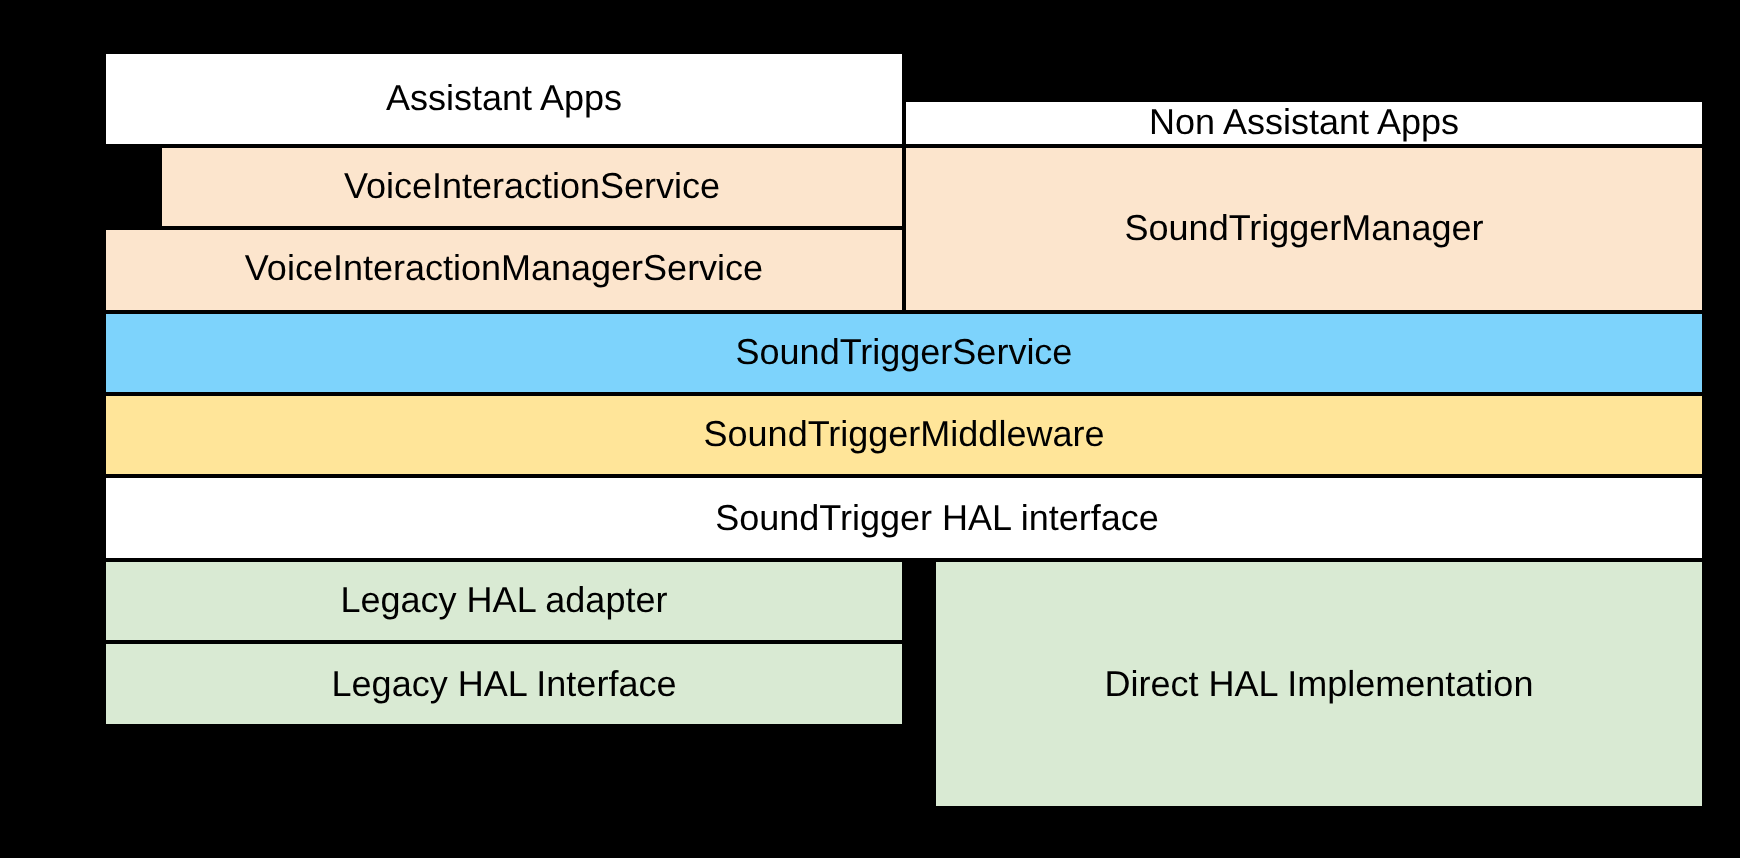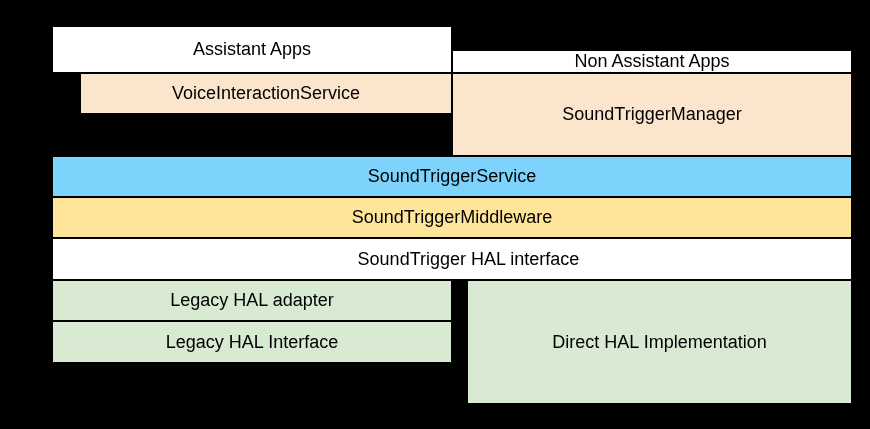--- a/index.html
+++ b/index.html
@@ -57,20 +57,21 @@
 <div class="stack">
 
   <div class="cell r1c1" style="background: rgb(255, 255, 255);">Assistant Apps</div>
 
   <div class="cell r1c2" style="background: rgb(255, 255, 255);">Non Assistant Apps</div>
 
   <div class="cell r2c1" style="background: rgb(252, 229, 205); margin-left: 28px;">VoiceInteractionService</div>
 
   <div class="cell r2c2-span2" style="background: rgb(252, 229, 205);">SoundTriggerManager</div>
 
+  <div class="cell r3c1" style="background: rgb(252, 229, 205);">VoiceInteractionManagerService</div>
 
   <div class="cell r4-full" style="background: #7dd3fc;">SoundTriggerService</div>
 
   <div class="cell r5-full" style="background: rgb(255, 229, 153);">SoundTriggerMiddleware</div>
 
   <div class="cell r6-full" style="background: rgb(255, 255, 255); padding-left: 33px;">SoundTrigger HAL interface</div>
 
   <div class="cell r7c1" style="background: rgb(217, 234, 211);">Legacy HAL adapter</div>
 
   <div class="cell r7c2-span3" style="background: rgb(217, 234, 211); margin-left: 15px;">Direct HAL Implementation</div>

